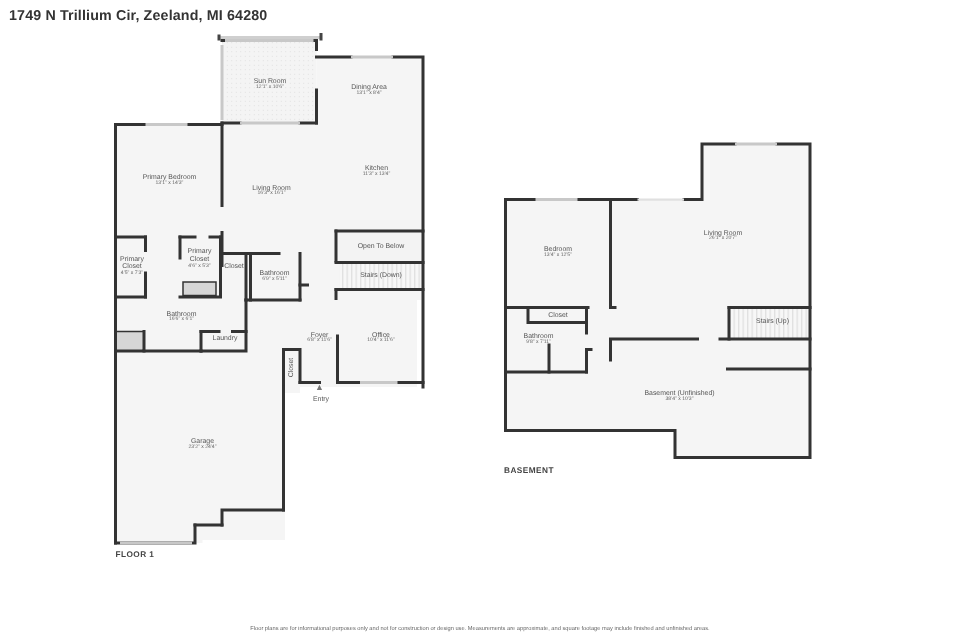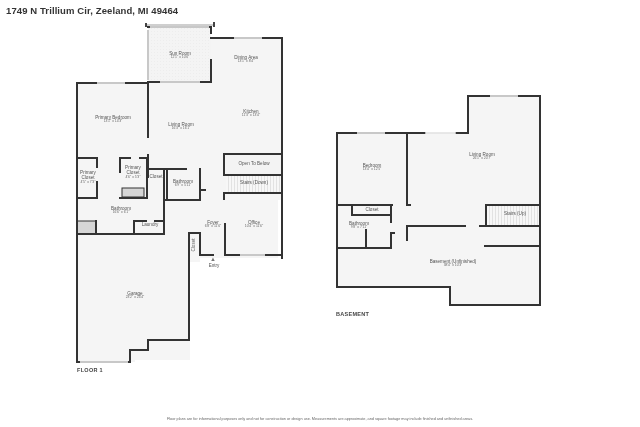--- a/index.html
+++ b/index.html
@@ -13,21 +13,21 @@
   .room { position:absolute; text-align:center; transform:translate(-50%,-50%); line-height:1.15; white-space:nowrap; }
   .room .rn { font-size:4.6px; color:#555; display:block; }
   .room .rd { font-size:3.4px; color:#666; display:block; }
   .vert { transform:translate(-50%,-50%) rotate(-90deg); }
   .footer { position:absolute; left:0; width:640px; top:417px; text-align:center; font-size:3.8px; color:#666; }
   .entry-arrow { position:absolute; font-size:6px; color:#777; transform:translate(-50%,-50%); }
 </style>
 </head>
 <body>
 
-<div class="title">1749 N Trillium Cir, Zeeland, MI 49464</div>
+<div class="title">1749 N Trillium Cir, Zeeland, MI 64280</div>
 <div class="scalebar"></div>
 
 <svg class="plan" width="640" height="427" viewBox="0 0 640 427">
   <defs>
     <pattern id="dots" width="3" height="3" patternUnits="userSpaceOnUse">
       <rect width="3" height="3" fill="#f4f4f4"></rect>
       <circle cx="1.5" cy="1.5" r="0.35" fill="#d8d8d8"></circle>
     </pattern>
     <pattern id="stairs" width="3" height="10" patternUnits="userSpaceOnUse">
       <rect width="3" height="10" fill="#f7f7f7"></rect>

